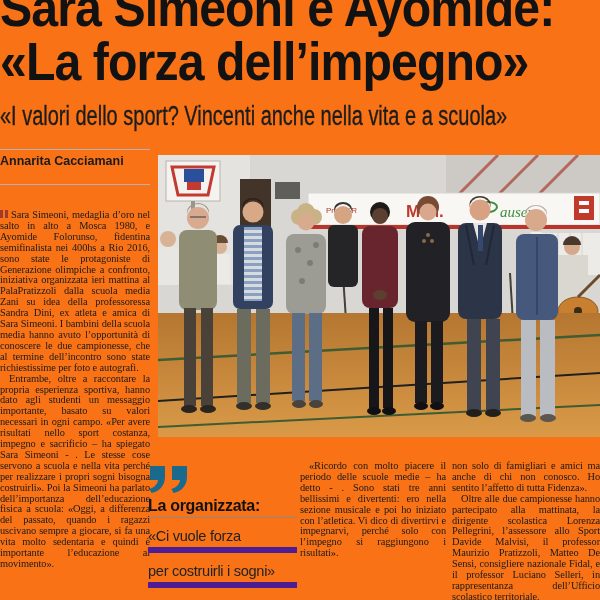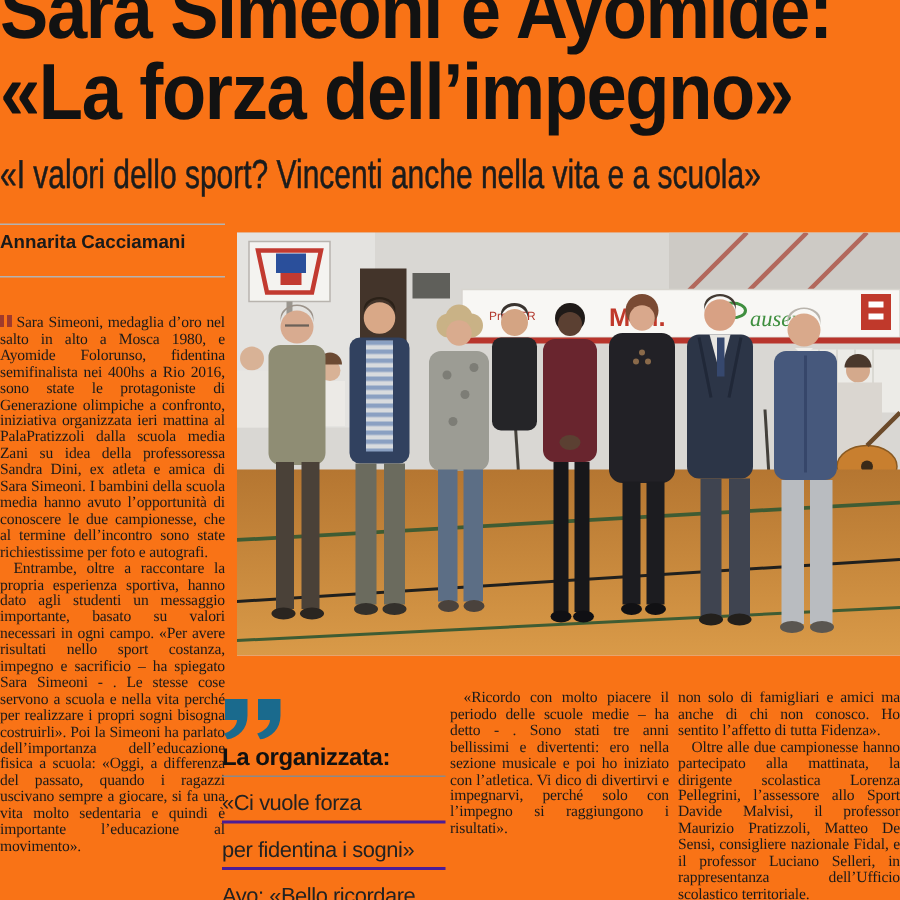--- a/index.html
+++ b/index.html
@@ -33,21 +33,21 @@
   .photo{position:absolute;top:155px;left:158px;width:442px;height:282px;overflow:hidden;background:#d9d7d3;}
   .caption{position:absolute;top:441px;left:158px;width:442px;font-size:11.3px;line-height:13px;color:#2a2a2a;}
   .caption b{color:#111;}
 
   
   .quotebox{position:absolute;top:466px;left:148px;width:149px;}
   .qicon{display:block;margin-bottom:2px;}
   .qtitle{font-weight:bold;font-size:16px;line-height:22px;border-bottom:1px solid #8a8a8a;
           letter-spacing:-0.3px;color:#111;}
   .qline{font-size:14.6px;height:26px;display:flex;align-items:flex-end;padding-bottom:3px;
-         border-bottom:2px solid #4c1d95;letter-spacing:-0.3px;color:#222;white-space:nowrap;overflow:hidden;}
+         border-bottom:6px solid #4c1d95;letter-spacing:-0.3px;color:#222;white-space:nowrap;overflow:hidden;}
 </style>
 </head>
 <body>
 
 <div class="page">
 
   <div class="headline">
     <div>Sara Simeoni e Ayomide:</div>
     <div>«La forza dell’impegno»</div>
   </div>
@@ -238,21 +238,21 @@
   </div>
 
 
   <div class="quotebox">
     <svg class="qicon" width="42" height="27" viewBox="0 0 42 27">
       <path d="M2,0 h15 v11 c0,9 -6,14.5 -13.5,16 l-2,-4 c5,-1.5 8.5,-5.5 8.5,-9 h-8 z" fill="#1a6a8d"></path>
       <path d="M24,0 h15 v11 c0,9 -6,14.5 -13.5,16 l-2,-4 c5,-1.5 8.5,-5.5 8.5,-9 h-8 z" fill="#1a6a8d"></path>
     </svg>
     <div class="qtitle">La organizzata:</div>
     <div class="qline">«Ci vuole forza</div>
-    <div class="qline">per fidentina i sogni»</div>
+    <div class="qline">per costruirli i sogni»</div>
     <div class="qline">Ayo: «Bello ricordare</div>
 
   </div>
 
   <div class="bodycol col-mid">
     <p class="indent">«Ricordo con molto piacere il periodo delle scuole medie – ha detto - . Sono stati tre anni bellissimi e divertenti: ero nella sezione musicale e poi ho iniziato con l’atletica. Vi dico di divertirvi e impegnarvi, perché solo con l’impegno si raggiungono i risultati».</p>
   </div>
 
   <div class="bodycol col-right">
     <p>non solo di famigliari e amici ma anche di chi non conosco. Ho sentito l’affetto di tutta Fidenza».</p>

